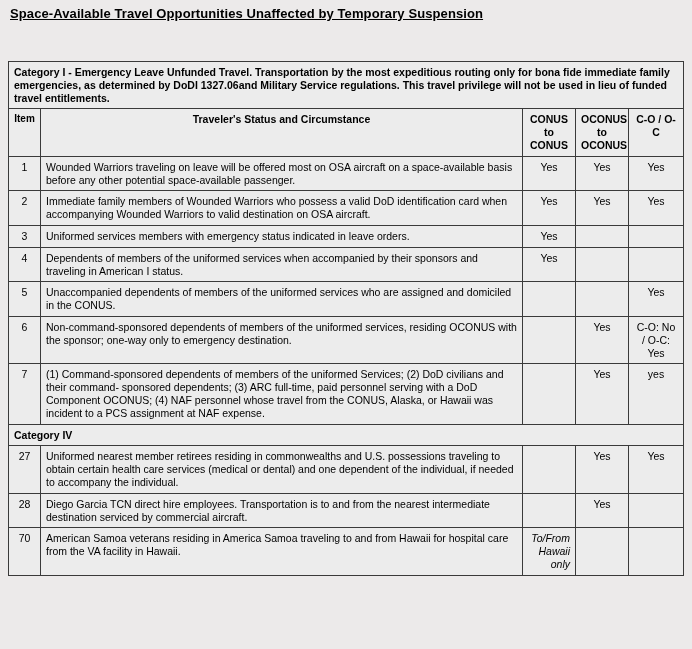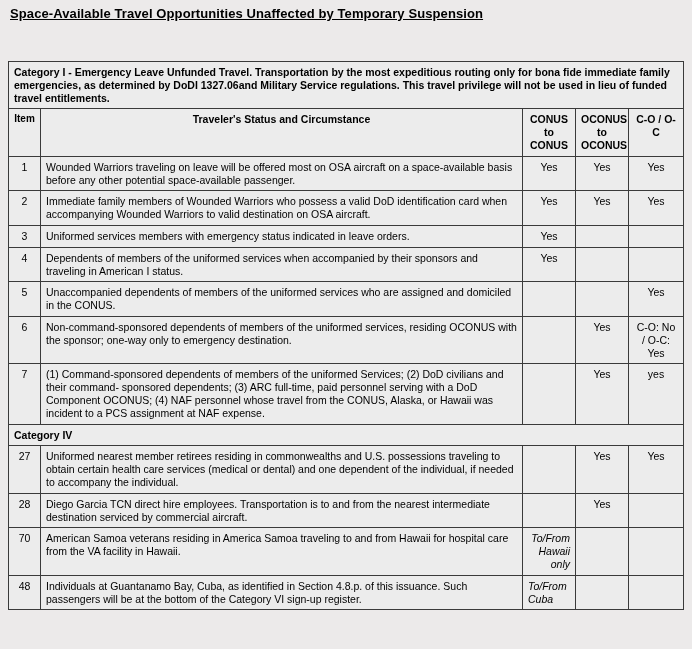--- a/index.html
+++ b/index.html
@@ -170,23 +170,16 @@
           <td class="cell-y">Yes</td>
           <td class="cell-y"></td>
         </tr>
         <tr>
           <td class="cell-center">70</td>
           <td>American Samoa veterans residing in America Samoa traveling to and from Hawaii for hospital care from the VA facility in Hawaii.</td>
           <td class="cell-y ital" style="text-align: right;">To/From Hawaii only</td>
           <td class="cell-y"></td>
           <td class="cell-y"></td>
         </tr>
-        <tr>
-          <td class="cell-center">48</td>
-          <td>Individuals at Guantanamo Bay, Cuba, as identified in Section 4.8.p. of this issuance. Such passengers will be at the bottom of the Category VI sign-up register.</td>
-          <td class="cell-y ital" style="text-align: left;">To/From Cuba</td>
-          <td class="cell-y"></td>
-          <td class="cell-y"></td>
-        </tr>
       </tbody>
   </table>
 
 </div>
 
 </body></html>

